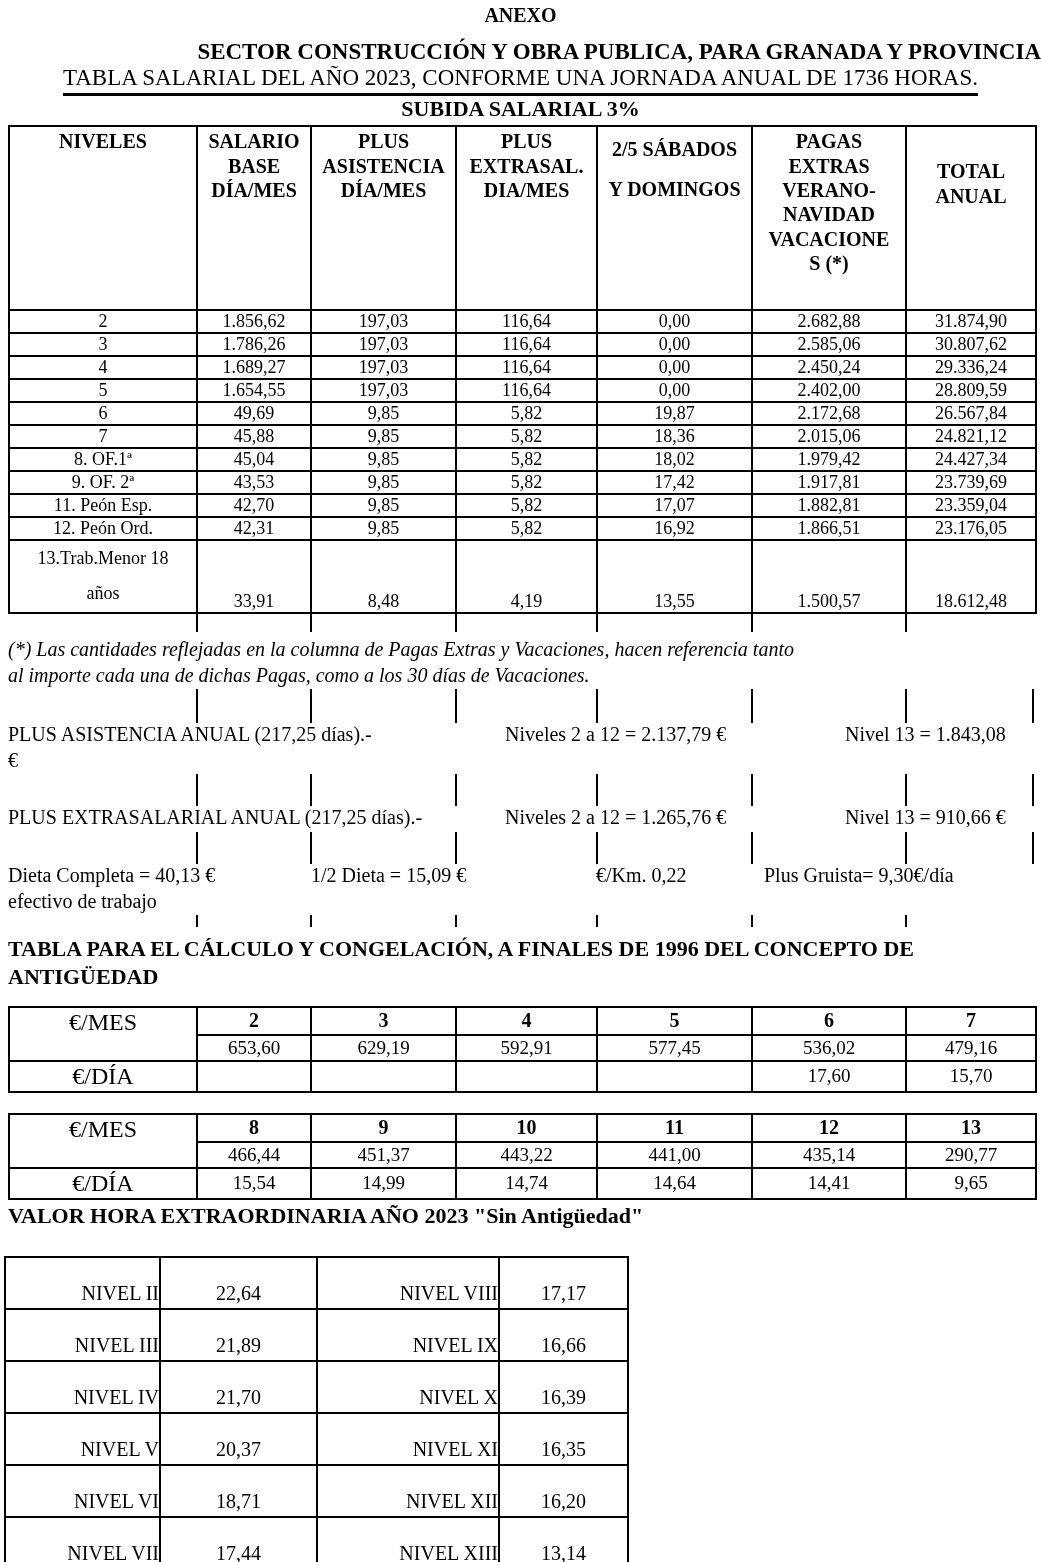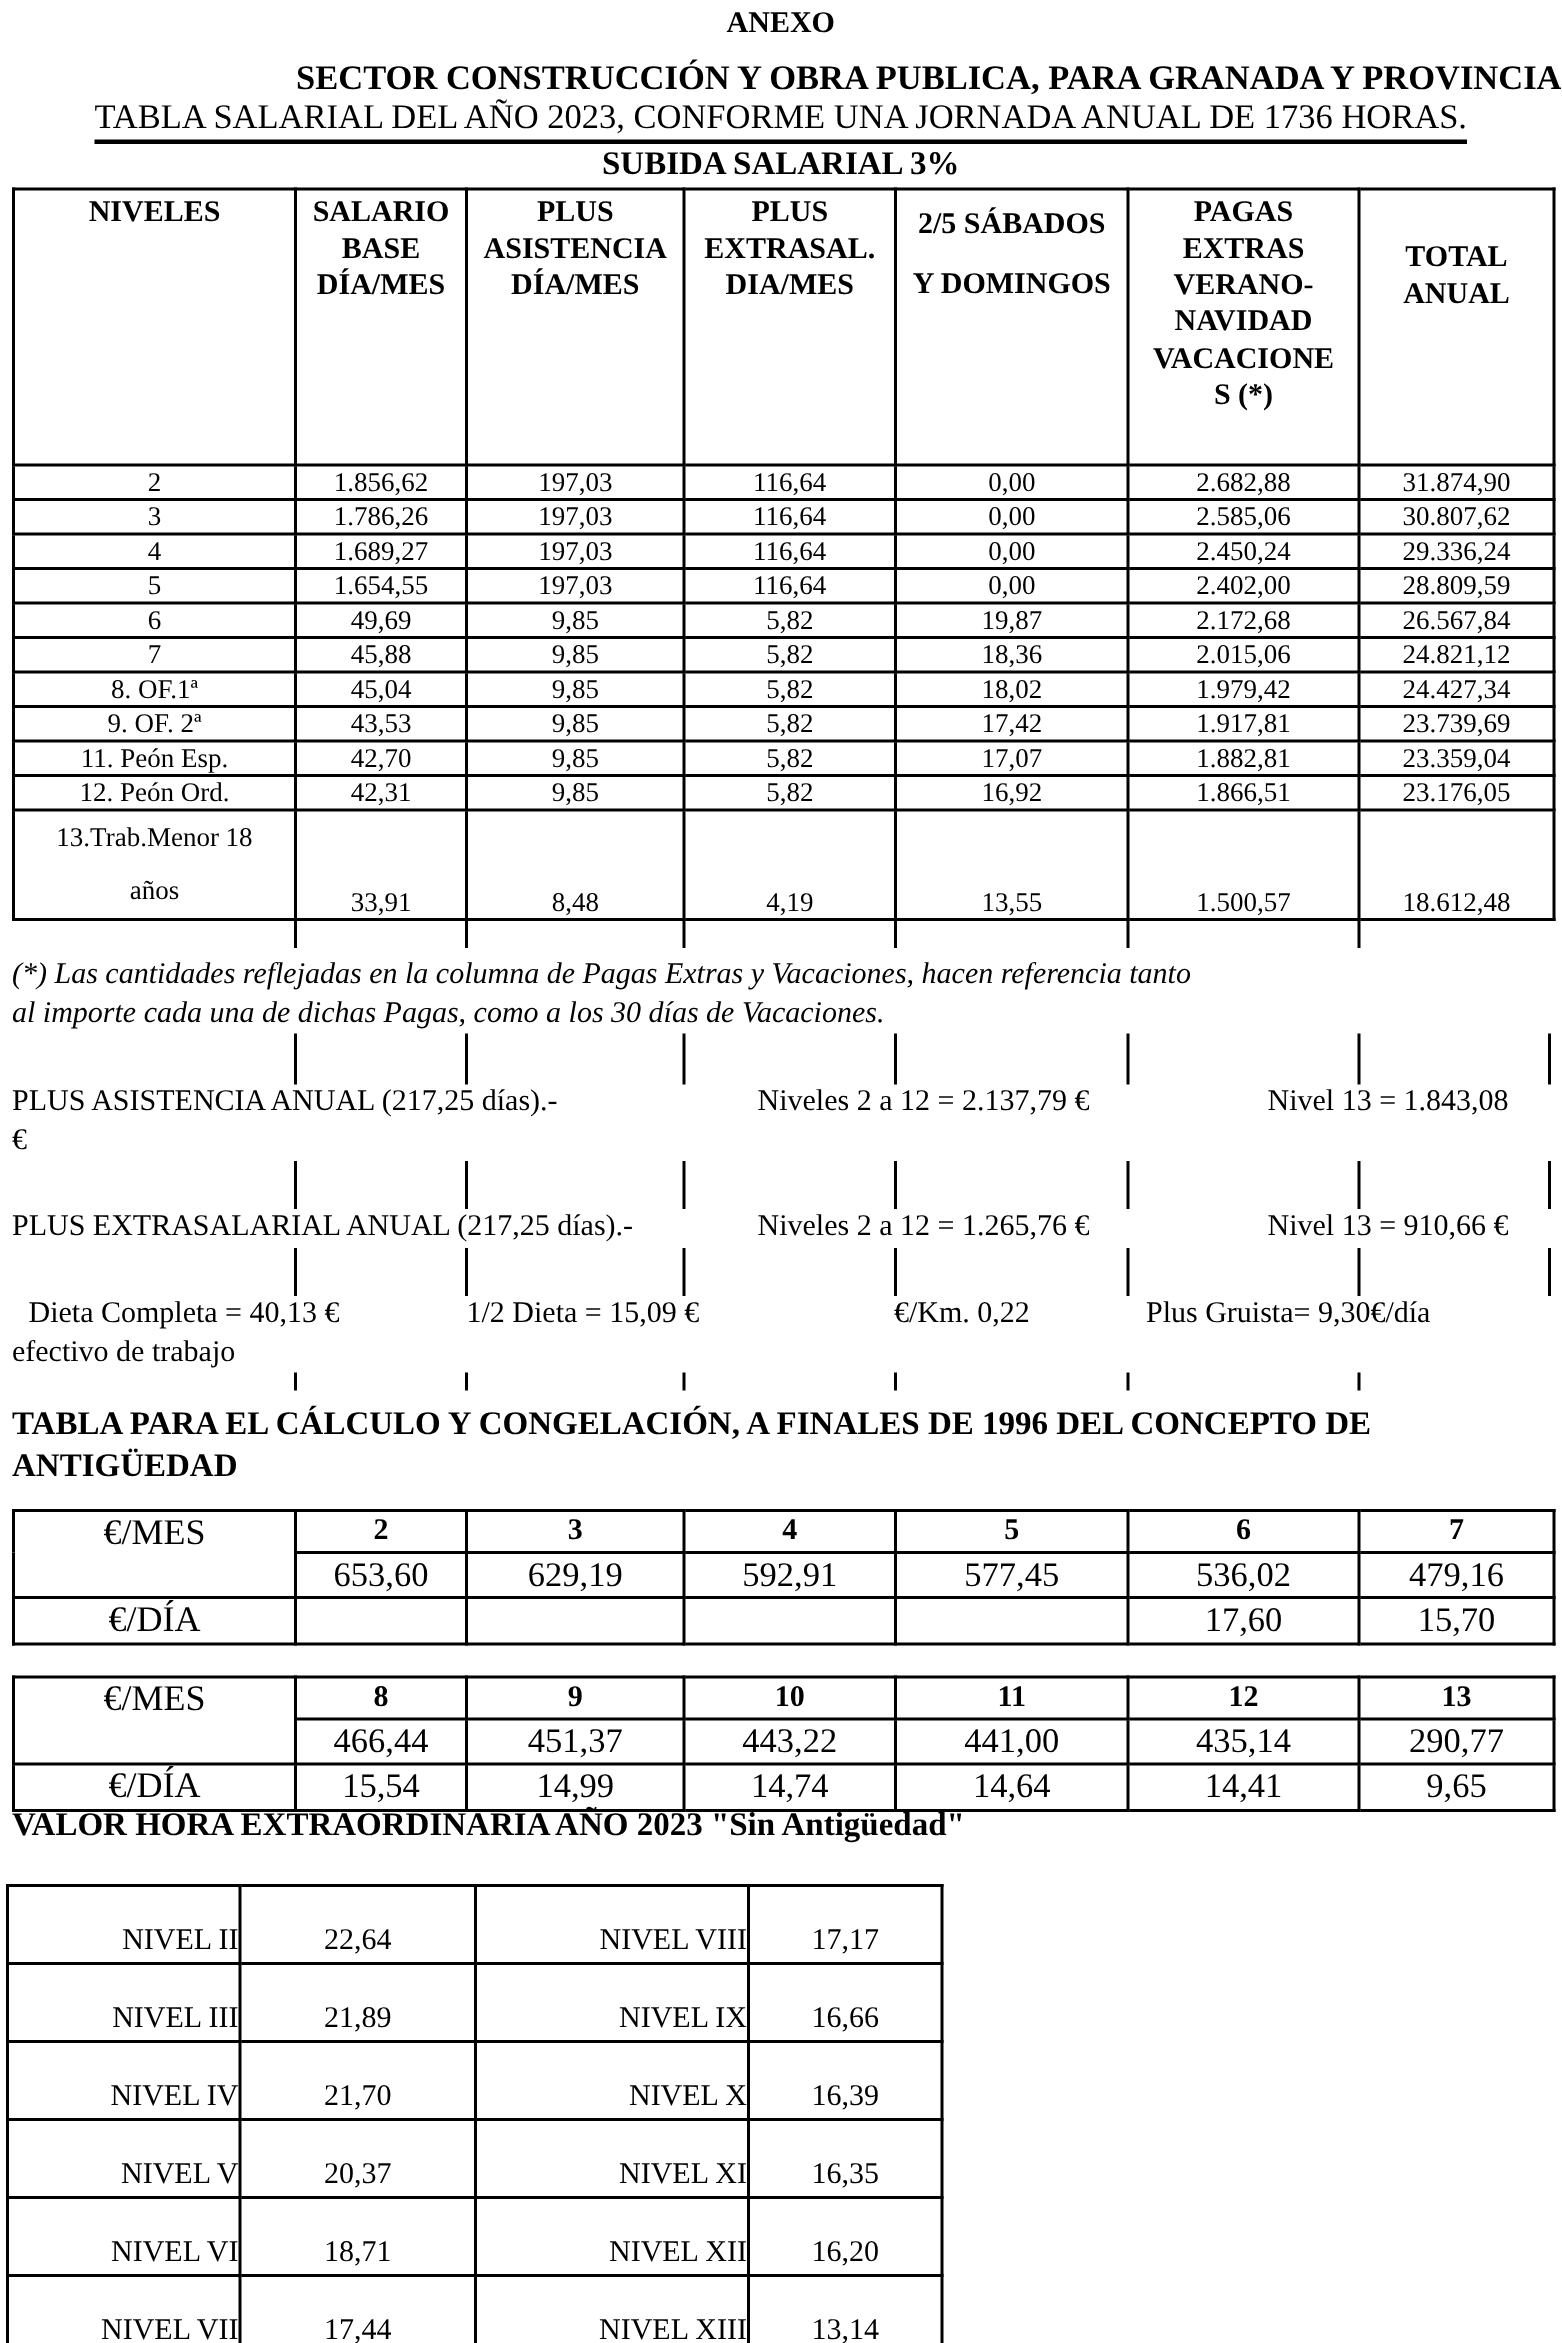--- a/index.html
+++ b/index.html
@@ -43,21 +43,21 @@
   .textrow span { position:absolute; top:0; white-space:nowrap; }
   .cont { margin-left:8px; font-size:20px; height:25px; }
 
   .h-antiguedad {
     margin:8px 0 14px 8px; font-size:22px; font-weight:bold; line-height:1.3;
     white-space:pre-line;
   }
   .antig { margin-left:8px; width:1027px; }
   .antig th, .antig td { border:2px solid #000; overflow:hidden; }
   .antig th { font-size:20px; font-weight:bold; text-align:center; height:24px; padding:1px 0; }
-  .antig td { font-size:23px; text-align:center; height:22px; padding:1px 0; }
+  .antig td { font-size:19px; text-align:center; height:22px; padding:1px 0; }
   .antig td.lbl { vertical-align:top; font-size:24px; }
   .antig-gap { height:20px; }
 
   .h-valor { position:absolute; left:8px; top:1203px; font-size:22px; font-weight:bold; }
   .hora { position:absolute; left:4px; top:1256px; width:623px; border-bottom:4px solid #000; }
   .hora td { border:2px solid #000; font-size:20px; height:47px; vertical-align:bottom;
              padding:0 0 3px 0; overflow:hidden; }
   .hora td.lab { text-align:right; padding-left:3px; }
   .hora td.val { text-align:center; }
 </style>
@@ -256,21 +256,21 @@
     <i style="left:188px"></i>
     <i style="left:302px"></i>
     <i style="left:447px"></i>
     <i style="left:588px"></i>
     <i style="left:743px"></i>
     <i style="left:897px"></i>
     <i style="left:1024px"></i>
   </div>
 
   <div class="textrow">
-    <span style="left:11px">Dieta Completa = 40,13 €</span>
+    <span style="left:0">Dieta Completa = 40,13 €</span>
     <span style="left:303px">1/2 Dieta = 15,09 €</span>
     <span style="left:588px">€/Km. 0,22</span>
     <span style="left:756px">Plus Gruista= 9,30€/día</span>
   </div>
   <div class="cont">efectivo de trabajo</div>
 
   <div class="ticks h12">
     <i style="left:188px"></i>
     <i style="left:302px"></i>
     <i style="left:447px"></i>

